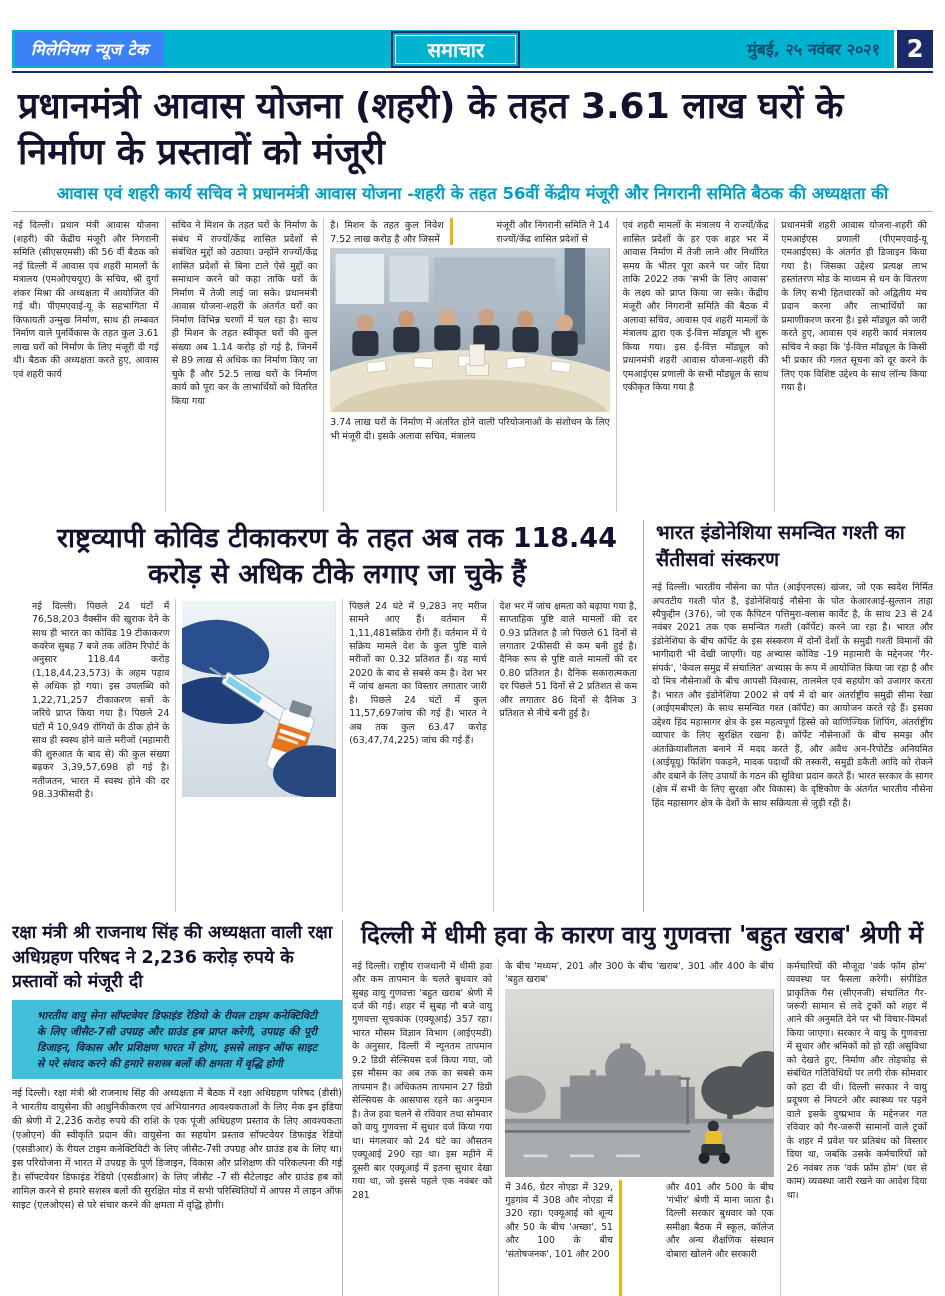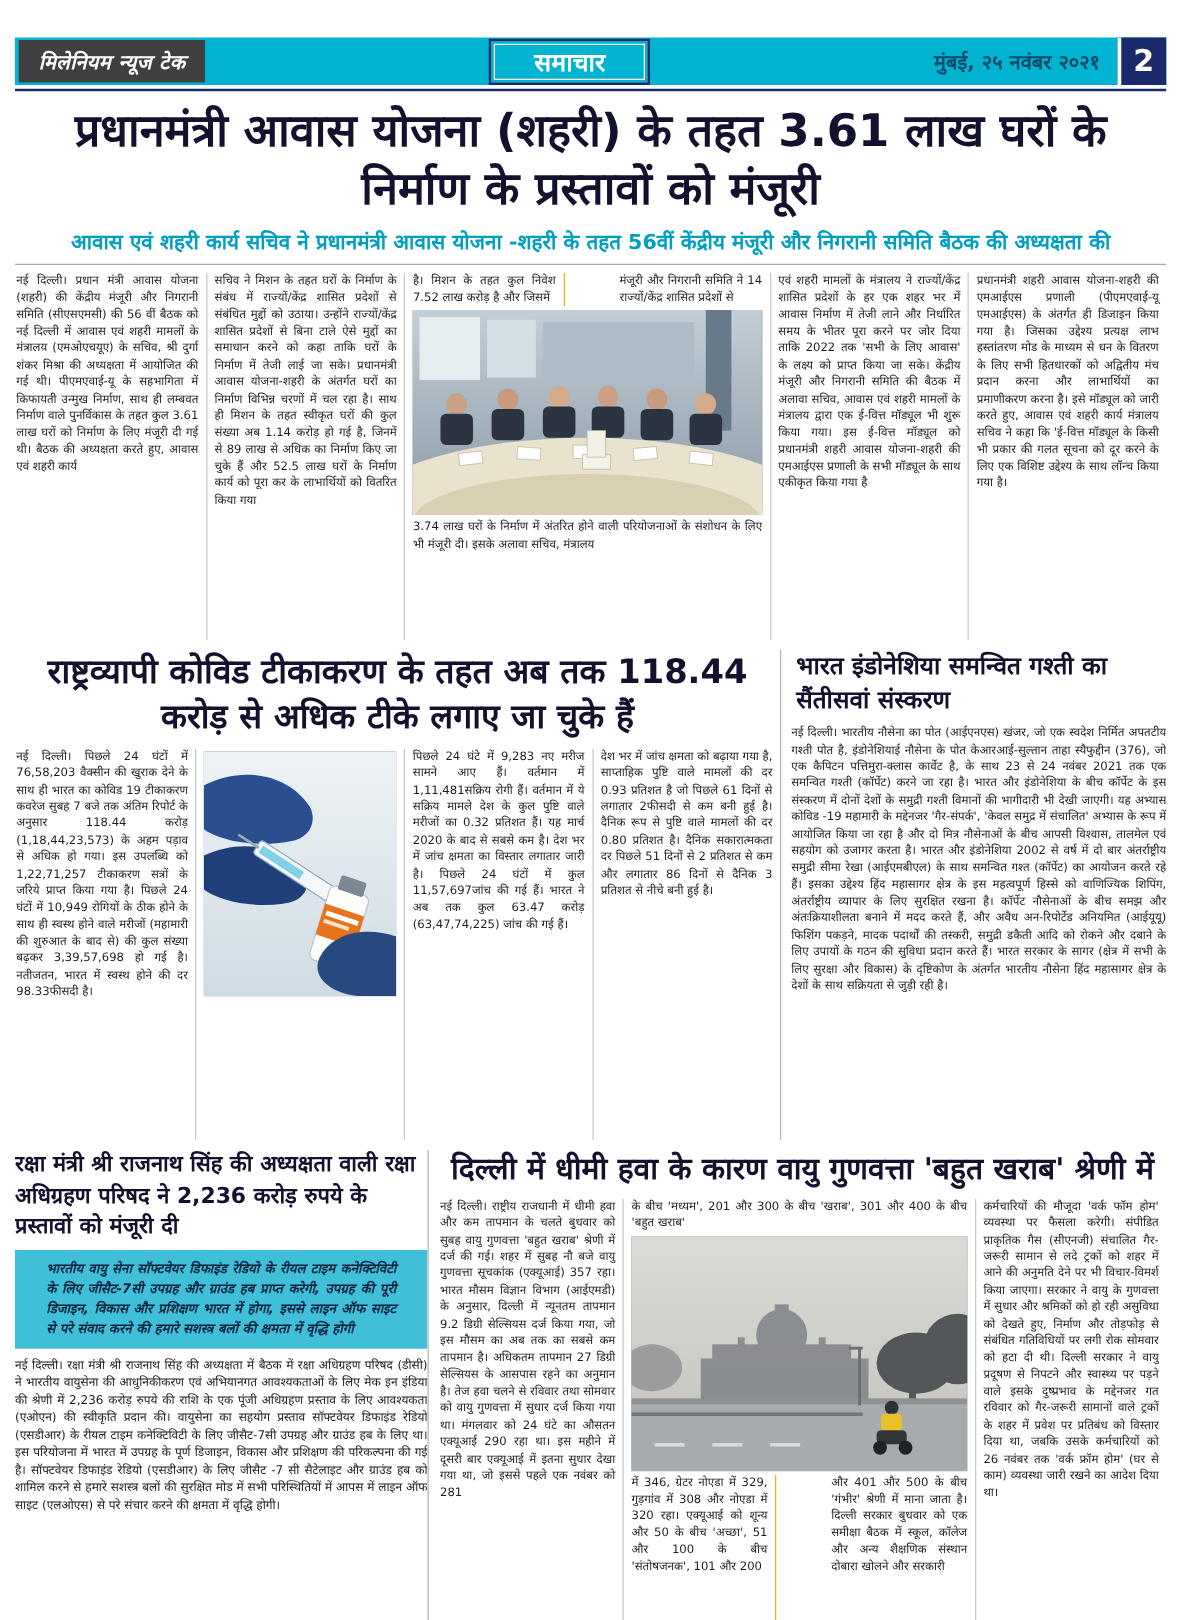--- a/index.html
+++ b/index.html
@@ -3,48 +3,48 @@
 <meta charset="utf-8">
 <style>
   html,body{margin:0;padding:0;background:#ffffff;}
   .page{
     width:945px;height:1296px;box-sizing:border-box;
     padding:30px 12px 8px;background:#fff;overflow:hidden;
     font-family:"DejaVu Sans",sans-serif;color:#1c1c1c;position:relative;
   }
   
   .topbar{display:flex;align-items:center;background:#00b4d1;height:38px;position:relative;}
-  .masthead-box{background:#404040;color:#fff;font-style:italic;font-weight:bold;
+  .masthead-box{background:#3b82f6;color:#fff;font-style:italic;font-weight:bold;
     font-size:16px;padding:6px 16px;margin-left:3px;letter-spacing:.3px;}
   .section-box{border:2px solid #1b2a6b;box-shadow:inset 0 0 0 2px #00b4d1, inset 0 0 0 3px #ffffff;
     color:#fff;font-weight:bold;font-size:20px;padding:3px 34px;margin:0 auto;}
   .date-city{color:#0c4a6e;font-weight:bold;font-size:16px;margin-right:14px;white-space:nowrap;}
   .pagenum-box{background:#1b2a6b;color:#fff;font-weight:bold;font-size:24px;
     width:36px;height:38px;display:flex;align-items:center;justify-content:center;border-left:3px solid #fff;}
   .rule-navy{height:2px;background:#1b2a6b;margin-top:3px;}
   
-  .lead-headline{font-size:36px;font-weight:bold;text-align:center;color:#12122e;
+  .lead-headline{font-size:36px;font-weight:bold;color:#12122e;
     line-height:1.28;margin:10px 6px 2px;}
   .lead-subhead{font-size:16.5px;font-weight:bold;text-align:center;color:#009fc2;
     line-height:1.35;margin:8px 30px 6px;}
   .thin-rule{height:1px;background:#a9a9a9;margin:4px 0 6px;}
   
   .ntext{font-size:9.3px;line-height:1.45;text-align:justify;color:#1d1d1d;overflow:hidden;}
   .ncol{flex:1 1 0;padding:0 6px;border-left:1px solid #c8c8c8;overflow:hidden;}
   .first{border-left:none;padding-left:1px;}
   
   .lead-body{display:flex;height:294px;overflow:hidden;}
   .nmid{flex:2 0 0;border-left:1px solid #c8c8c8;display:flex;flex-direction:column;overflow:hidden;}
   .nmid-row{display:flex;}
   .nmid-row .sub{flex:1 1 0;padding:0 6px;overflow:hidden;}
-  .nmid-row .sub + .sub{border-left:1px solid #eab308;padding-left:44px;}
+  .nmid-row .sub + .sub{border-left:3px solid #eab308;padding-left:44px;}
   .photo-frame{margin:3px 6px;overflow:hidden;background:#9aa9b4;}
   .photo-frame svg{display:block;width:100%;height:100%;}
   
-  .row2{display:flex;height:392px;margin-top:8px;overflow:hidden;}
+  .row2{display:flex;height:392px;margin-top:8px;overflow:hidden;margin-left:19px;}
   .covid-sec{width:612px;display:flex;flex-direction:column;overflow:hidden;}
   .covid-headline{font-size:27px;font-weight:bold;text-align:center;color:#12122e;line-height:1.3;margin:0 10px 8px;}
   .covid-body{display:flex;flex:1;overflow:hidden;}
   .indo-sec{flex:1;border-left:1px solid #b5b5b5;padding-left:8px;overflow:hidden;}
   .indo-headline{font-size:19.5px;font-weight:bold;color:#12122e;line-height:1.35;margin:0 4px 7px;}
   
   .row3{display:flex;height:378px;margin-top:8px;overflow:hidden;}
   .def-sec{width:330px;overflow:hidden;}
   .def-headline{font-size:17.5px;font-weight:bold;color:#12122e;line-height:1.4;margin:0 0 6px;}
   .def-highlight{background:#3fc0d8;color:#0c2340;font-weight:bold;font-style:italic;

